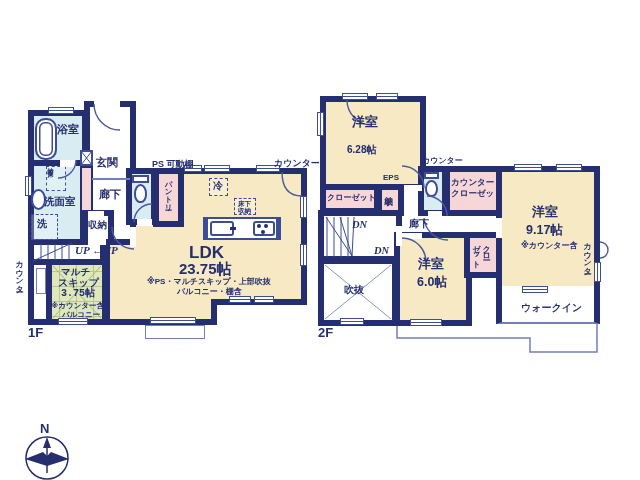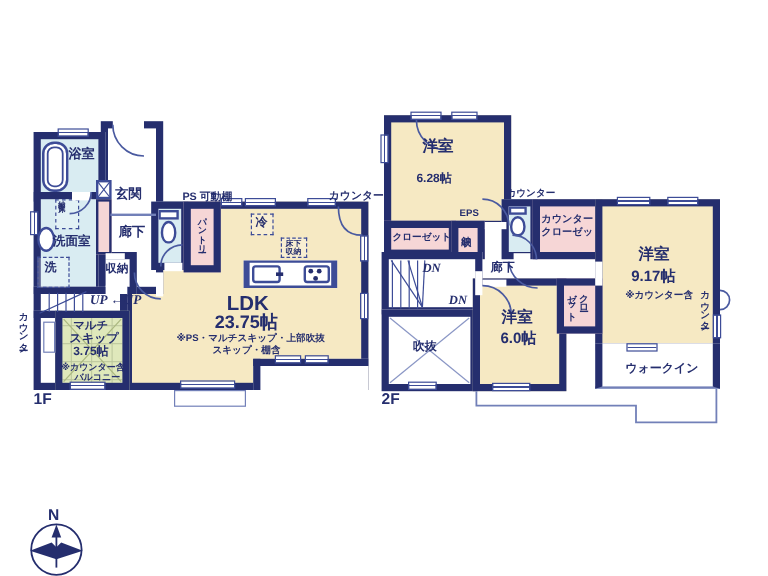--- a/index.html
+++ b/index.html
@@ -182,26 +182,26 @@
   <div class="lbl v" style="left:164px;top:176px;font-size:7.5px;">パントリー</div>
   <div class="lbl" style="left:152px;top:160px;font-size:9px;">PS 可動棚</div>
   <div class="lbl" style="left:213px;top:181px;font-size:10px;">冷</div>
   <div class="lbl" style="left:238px;top:200px;font-size:6.5px;">床下</div>
   <div class="lbl" style="left:238px;top:207px;font-size:6.5px;">収納</div>
   <div class="lbl" style="left:274px;top:159px;font-size:9px;">カウンター</div>
   <div class="lbl v" style="left:14px;top:255px;font-size:8px;">カウンター</div>
   <div class="lbl" style="left:189px;top:244px;font-size:17px;">LDK</div>
   <div class="lbl" style="left:179px;top:261px;font-size:15px;">23.75帖</div>
   <div class="lbl" style="left:147px;top:278px;font-size:8px;">※PS・マルチスキップ・上部吹抜</div>
-  <div class="lbl" style="left:177px;top:288px;font-size:8px;">スキップ・棚含</div>
+  <div class="lbl" style="left:177px;top:288px;font-size:8px;">バルコニー・棚含</div>
   <div class="lbl ital" style="left:75px;top:245px;font-size:11px;">UP</div>
   <div class="lbl ital" style="left:92px;top:245px;font-size:11px;">←UP</div>
   <div class="lbl" style="left:61px;top:267px;font-size:9.5px;">マルチ</div>
   <div class="lbl" style="left:58px;top:278px;font-size:10px;font-family:Liberation Serif, serif;">スキップ</div>
-  <div class="lbl" style="left:61px;top:289px;font-size:10px;">3.75帖</div>
+  <div class="lbl" style="left:61px;top:289px;font-size:10px;font-family:Liberation Mono, monospace;">3.75帖</div>
   <div class="lbl" style="left:51px;top:302px;font-size:7.5px;">※カウンター含</div>
   <div class="lbl" style="left:62px;top:311px;font-size:7.5px;">バルコニー</div>
   <div class="lbl" style="left:28px;top:326px;font-size:13px;">1F</div>
 
   <div class="lbl" style="left:352px;top:115px;font-size:13px;">洋室</div>
   <div class="lbl" style="left:347px;top:145px;font-size:10px;">6.28帖</div>
   <div class="lbl" style="left:383px;top:174px;font-size:8px;">EPS</div>
   <div class="lbl" style="left:327px;top:194px;font-size:8px;">クローゼット</div>
   <div class="lbl v" style="left:384px;top:190px;font-size:8.5px;">収納</div>
   <div class="lbl" style="left:422px;top:157px;font-size:8px;">カウンター</div>

